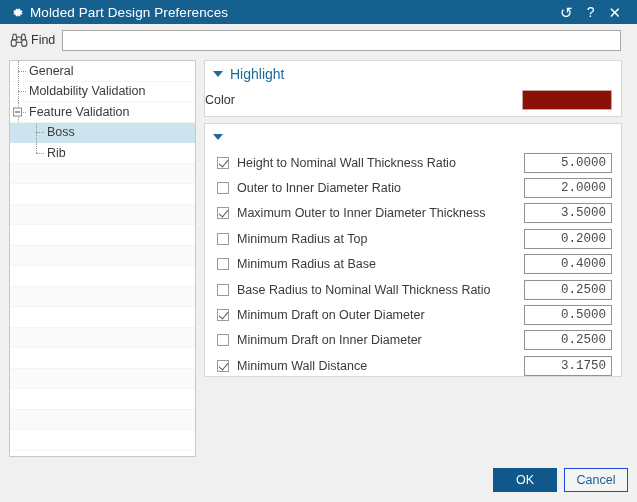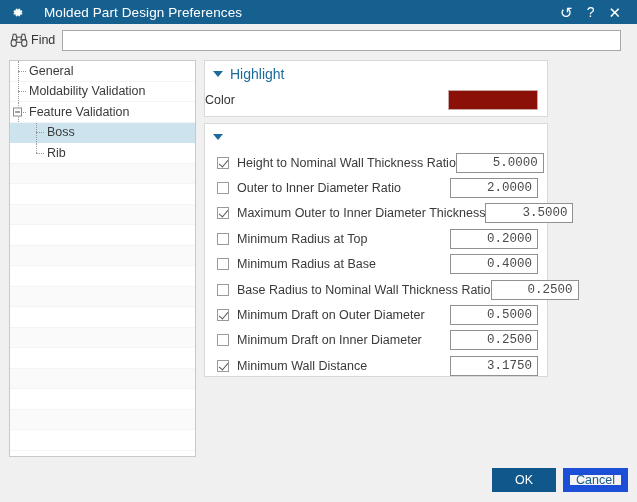--- a/index.html
+++ b/index.html
@@ -29,21 +29,21 @@
   .titlebar-gear {
     width: 22px;
     margin-left: 6px;
     display: flex;
     align-items: center;
     justify-content: center;
   }
   .titlebar-title {
     color: #ffffff;
     font-size: 13.5px;
-    margin-left: 16px;
+    margin-left: 2px;
     letter-spacing: .1px;
     white-space: nowrap;
   }
   .titlebar-actions {
     margin-left: auto;
     display: flex;
     align-items: center;
     margin-right: 9px;
   }
   .tb-btn {
@@ -154,21 +154,21 @@
   .tree-label {
     font-size: 12.5px;
     color: #3a3a3a;
     padding-left: 1px;
   }
 
   
   .content {
     position: absolute;
     left: 204px; top: 60px;
-    width: 344px;
+    width: 418px;
     height: 397px;
   }
   .group {
     background: #ffffff;
     border: 1px solid #d8d8d8;
     box-sizing: border-box;
   }
   .group-header {
     display: flex;
     align-items: center;
@@ -287,21 +287,21 @@
   .btn-ok {
     background: #105а8c;
     background: #10588c;
     color: #ffffff;
     border: 1px solid #10588c;
     margin-right: 7px;
   }
   .btn-cancel {
     background: #f4f4f4;
     color: #1d5f8c;
-    border: 7px solid #1d4ed8;
+    border: 1px solid #1d4ed8;
   }
 </style>
 </head>
 <body>
 
 <div class="titlebar">
   <span class="titlebar-gear">
     <svg width="13" height="13" viewBox="0 0 16 16" aria-hidden="true">
       <path fill="#ffffff" d="M8 5.2a2.8 2.8 0 1 0 0 5.6 2.8 2.8 0 0 0 0-5.6zm0 4.1a1.3 1.3 0 1 1 0-2.6 1.3 1.3 0 0 1 0 2.6z"></path>
       <path fill="#ffffff" d="M14.2 9.1l-1.1-.6a5.2 5.2 0 0 0 0-1l1.1-.6-.9-1.6-1.2.4a5.2 5.2 0 0 0-.9-.8l.2-1.2-1.8-.6-.6 1.1a5.2 5.2 0 0 0-1 0l-.6-1.1-1.7.6.2 1.2a5.2 5.2 0 0 0-.9.8l-1.2-.4-.9 1.6 1.1.6a5.2 5.2 0 0 0 0 1l-1.1.6.9 1.6 1.2-.4c.27.32.58.59.9.8l-.2 1.2 1.7.6.6-1.1a5.2 5.2 0 0 0 1 0l.6 1.1 1.8-.6-.2-1.2c.33-.21.63-.48.9-.8l1.2.4.9-1.6z"></path>

